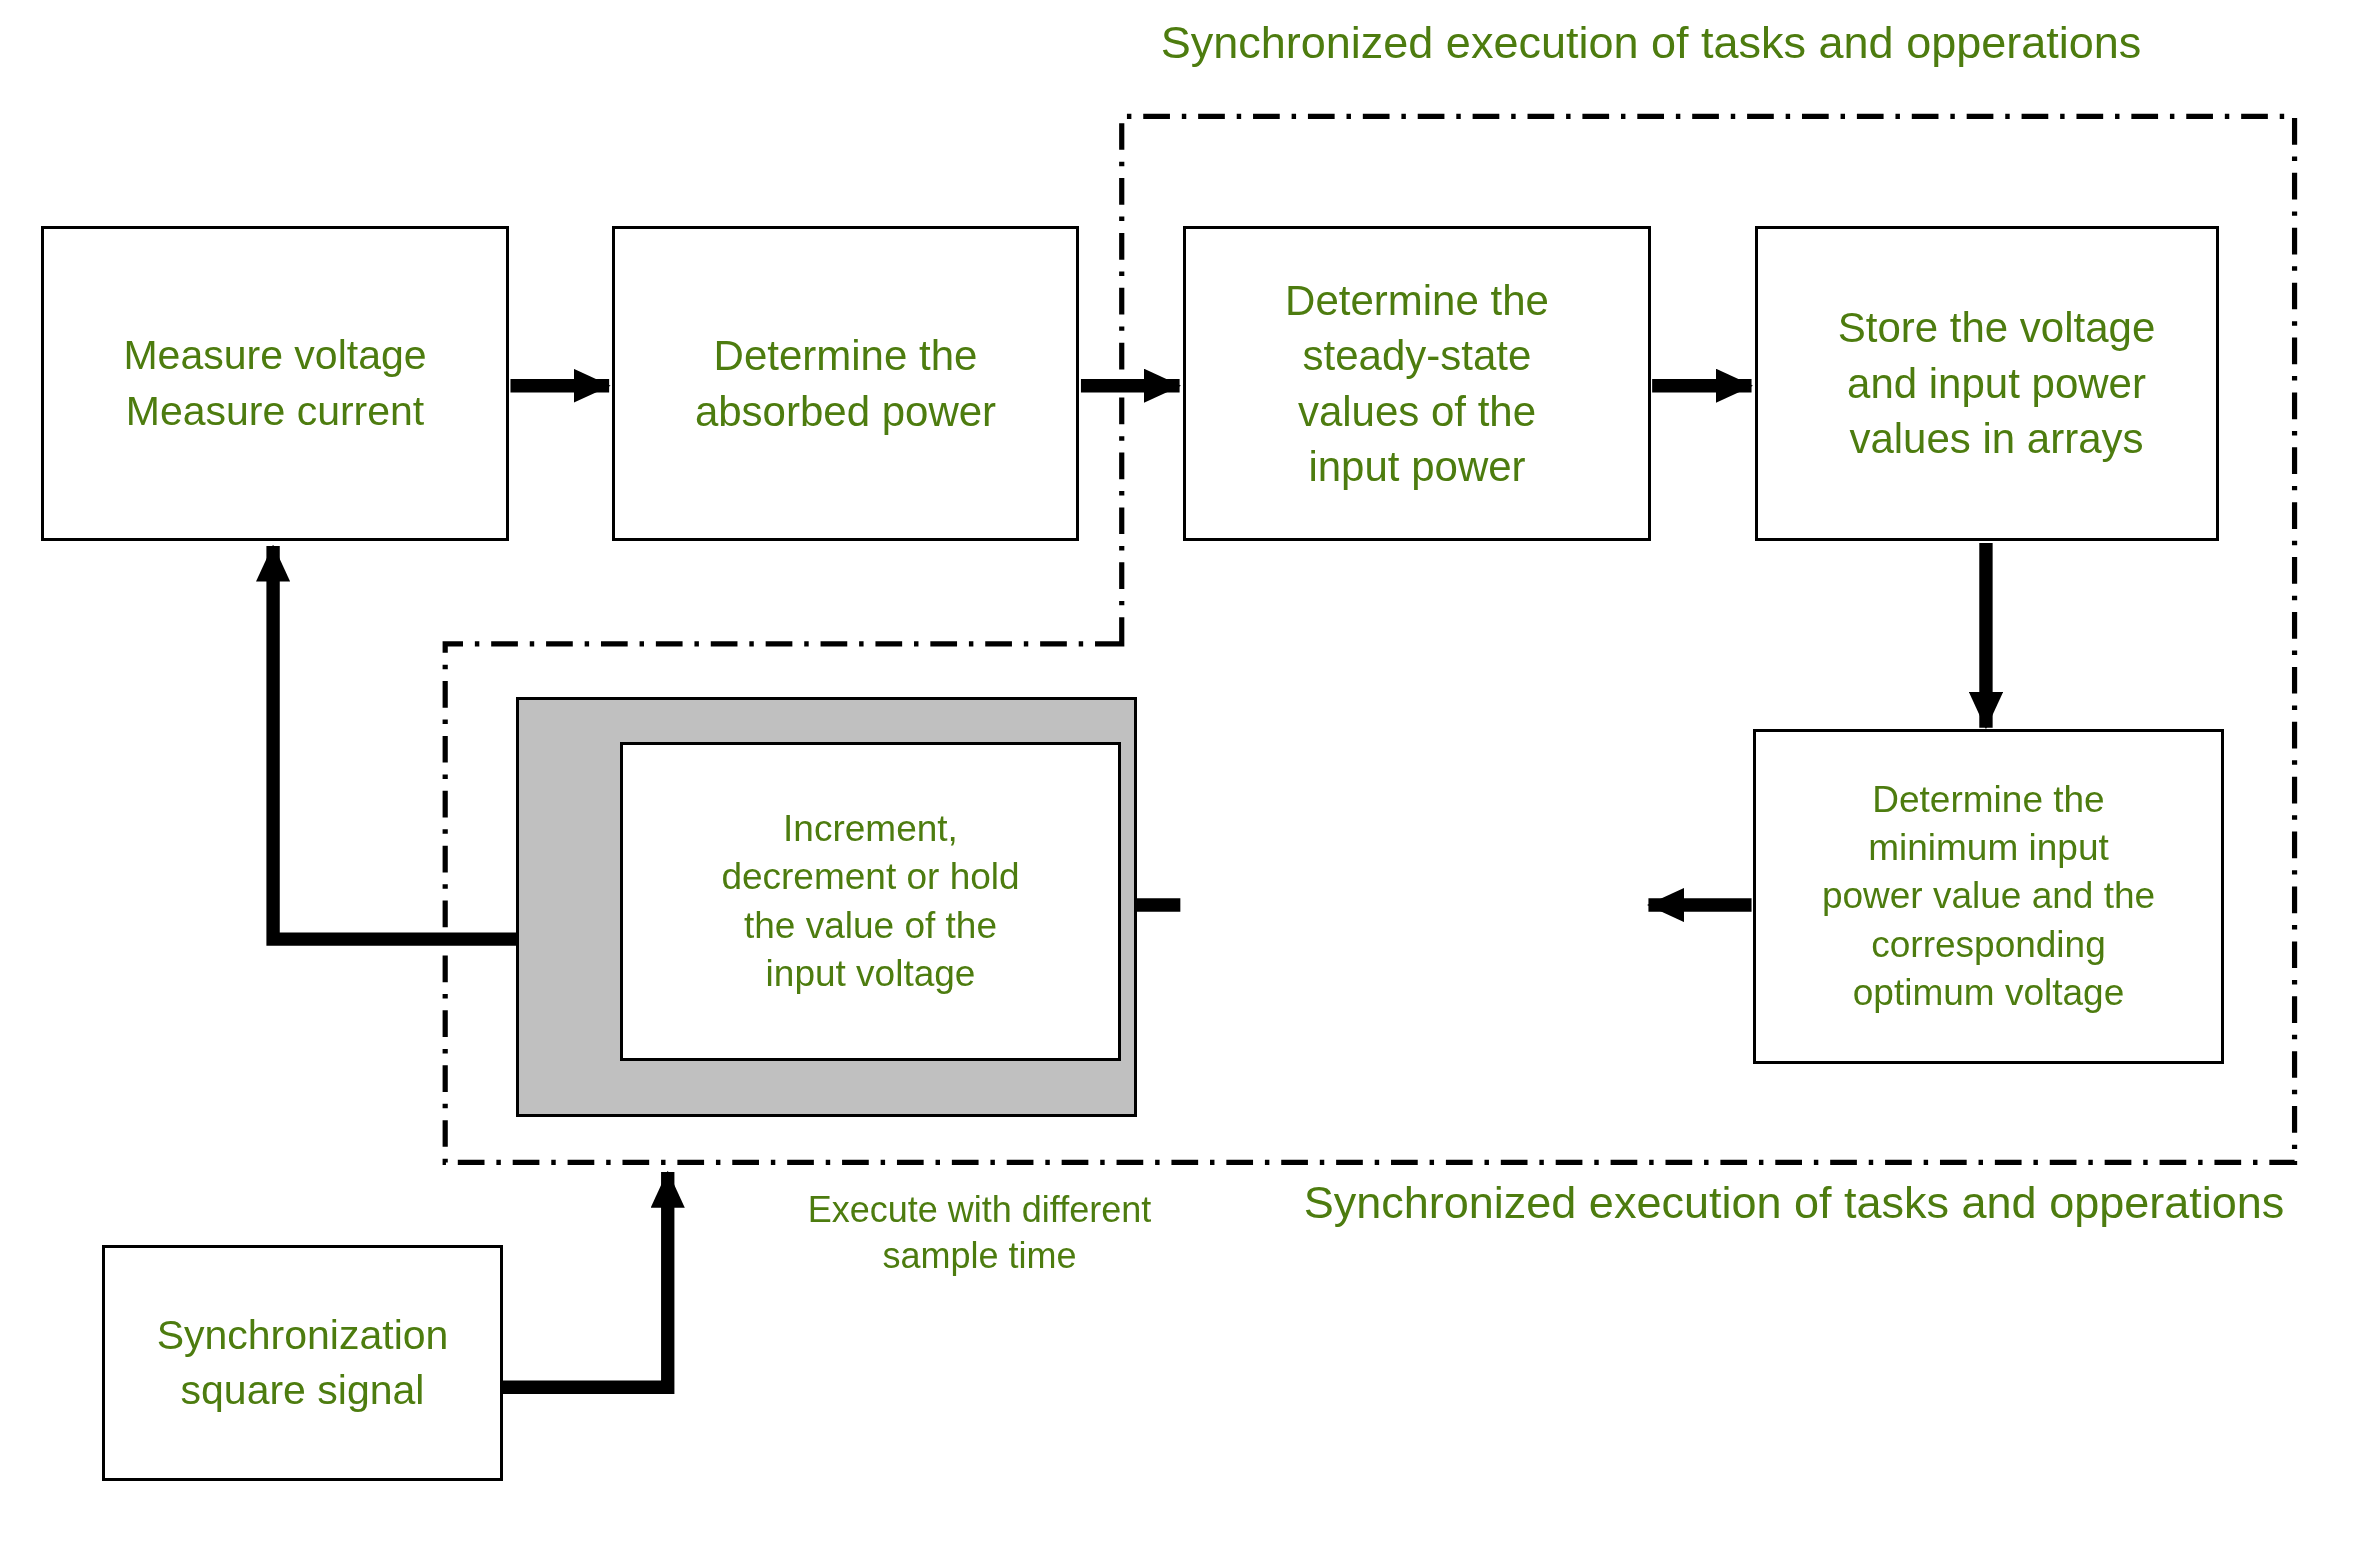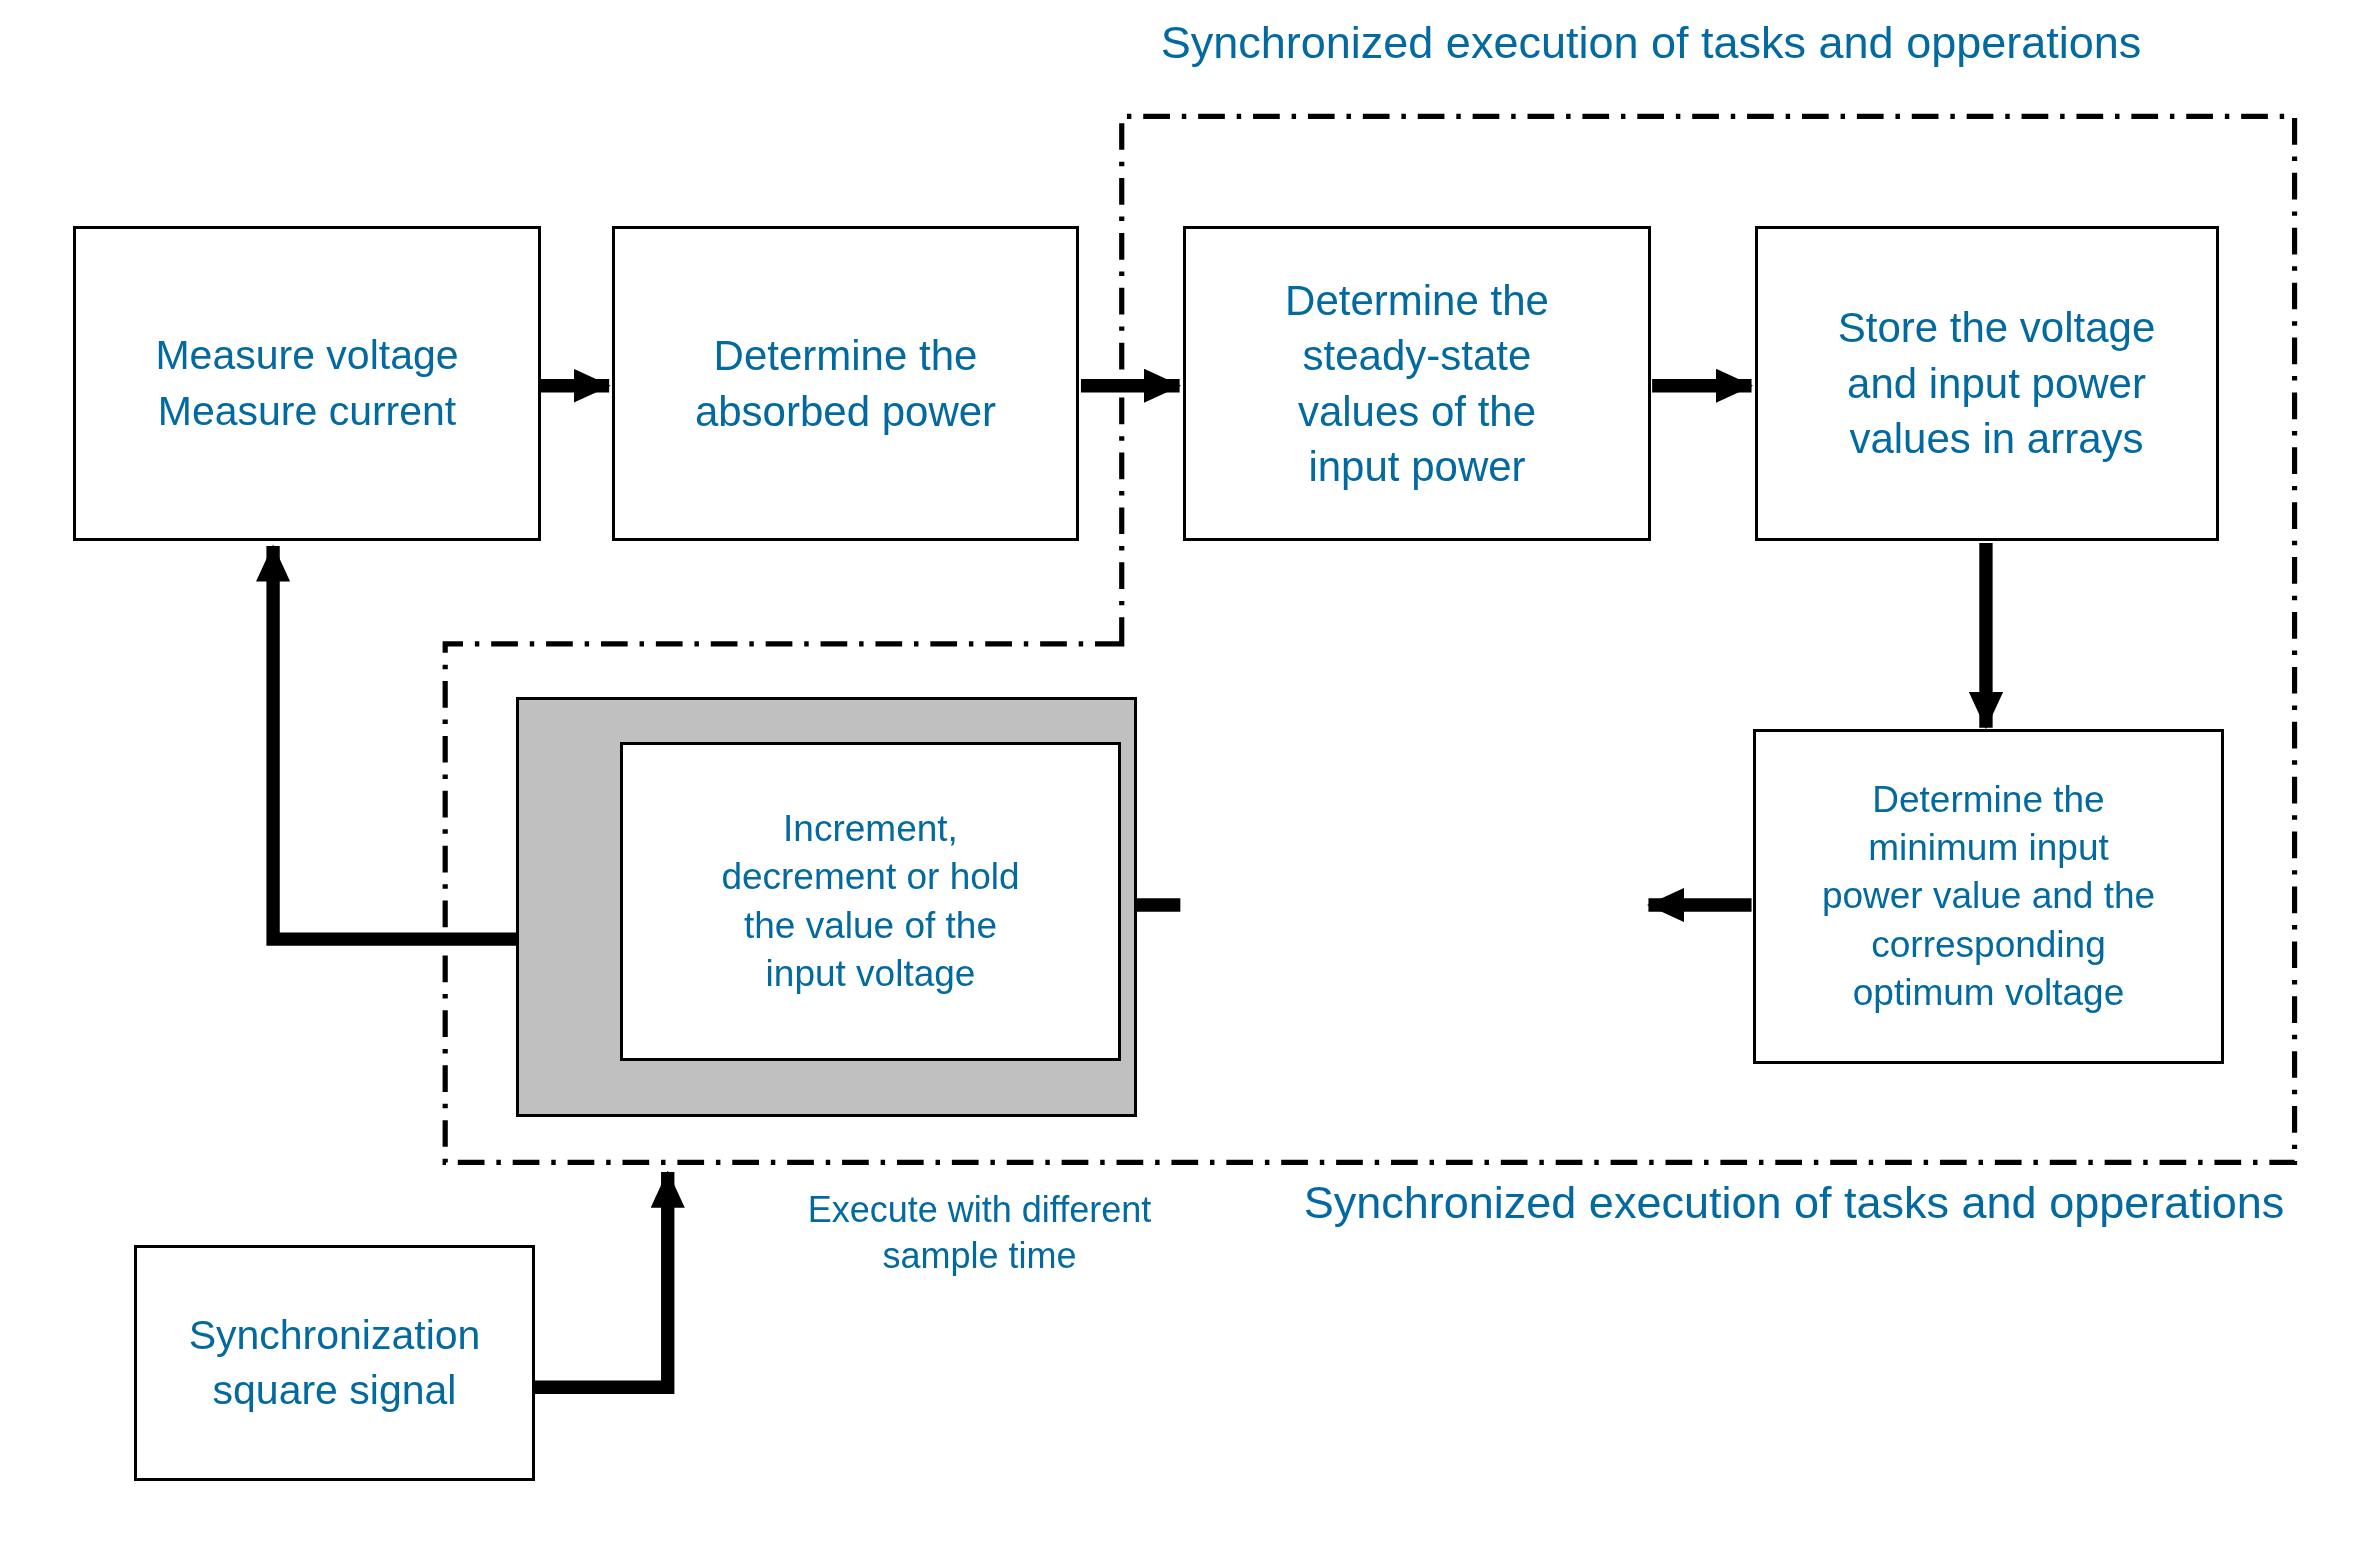--- a/index.html
+++ b/index.html
@@ -6,35 +6,35 @@
     --line-color:#000000;
     --highlight-fill:#C0C0C0;
     --bg:#FFFFFF;
   }
   html,body{margin:0;padding:0;background:var(--bg);}
   .stage{
     position:relative;
     width:2377px;height:1543px;
     background:var(--bg);
     font-family:"Liberation Sans", sans-serif;
-    color:#0369a1;
+    color:#4d7c0f;
     overflow:hidden;
   }
   .connections{position:absolute;left:0;top:0;width:2377px;height:1543px;}
   .node{
     position:absolute;
     box-sizing:border-box;
     border:3.7px solid var(--line-color);
     background:#fff;
     display:flex;align-items:center;justify-content:center;
     text-align:center;
     white-space:pre-line;
   }
   .f56{font-size:42px;line-height:1.32;}
-  .f54{font-size:41px;line-height:1.35;margin-left:32px;}
+  .f54{font-size:41px;line-height:1.35;}
   .f50{font-size:37px;line-height:1.30;}
   .gray-frame{
     position:absolute;
     box-sizing:border-box;
     border:3.7px solid var(--line-color);
     background:var(--highlight-fill);
   }
   .float-label{
     position:absolute;
     text-align:center;

